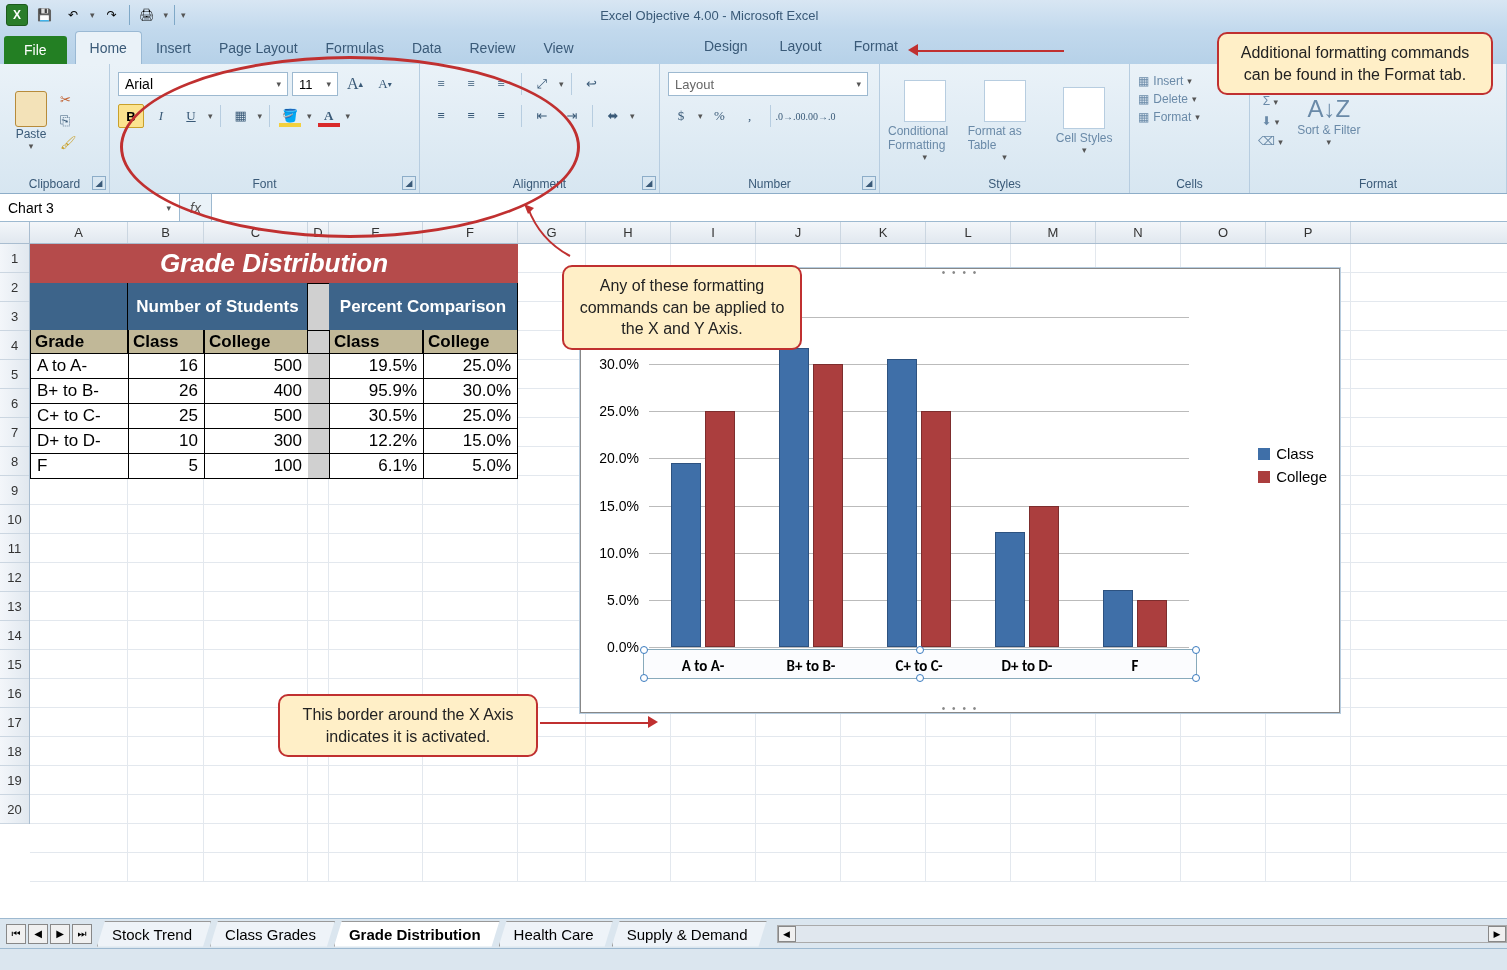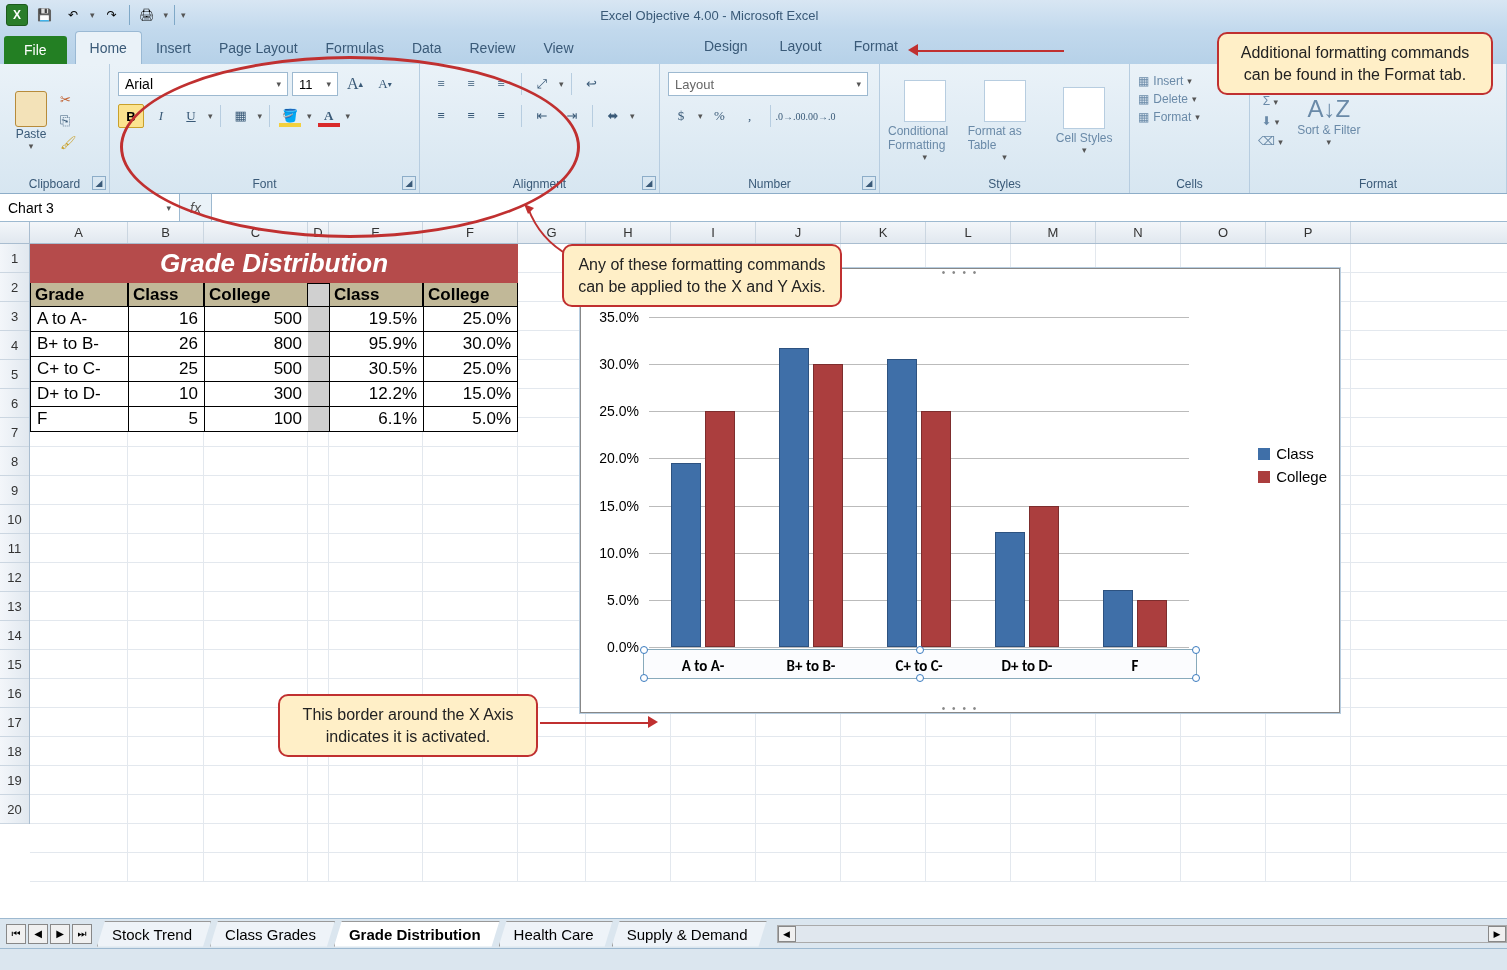--- a/index.html
+++ b/index.html
@@ -749,41 +749,51 @@
         <div class="glcell" style="width: 85px;"></div>
         <div class="glcell" style="width: 85px;"></div>
         <div class="glcell" style="width: 85px;"></div>
         <div class="glcell" style="width: 85px;"></div>
         <div class="glcell" style="width: 85px;"></div>
       </div>
     </div>
 
   <div class="datatbl">
     <div class="title-row">Grade Distribution</div>
+    <div class="hdr-row">
+      <div class="hdr-cell" style="width:98px;background:#3d648a"></div>
+      <div class="hdr-cell" style="width:180px">
+          <span>Number of Students</span>
+        </div>
+      <div class="gap-col" style="border-top:1px solid #000;border-bottom:none"></div>
+      <div class="hdr-cell" style="width:189px;border-right:1px solid #000">
+          <span>Percent Comparison</span>
+        </div>
+    </div>
     <div class="subhdr-row" id="subhdr">
         <div class="sh" style="width: 98px;">Grade</div>
         <div class="sh" style="width: 76px;">Class</div>
         <div class="sh" style="width: 104px;">College</div>
         <div class="gap-col" style="border-top: 1px solid rgb(0, 0, 0);"></div>
         <div class="sh" style="width: 94px;">Class</div>
         <div class="sh" style="width: 95px; border-right: 1px solid rgb(0, 0, 0);">College</div>
       </div>
     <div id="datarows">
         <div class="data-row ">
           <div class="dc" style="width: 98px;">A to A-</div>
           <div class="dc num" style="width: 76px;">16</div>
           <div class="dc num" style="width: 104px;">500</div>
           <div class="gap-col"></div>
           <div class="dc num" style="width: 94px;">19.5%</div>
           <div class="dc num last" style="width: 95px;">25.0%</div>
         </div>
         <div class="data-row ">
           <div class="dc" style="width: 98px;">B+ to B-</div>
           <div class="dc num" style="width: 76px;">26</div>
-          <div class="dc num" style="width: 104px;">800</div>
+          <div class="dc num" style="width: 104px;">400</div>
           <div class="gap-col"></div>
           <div class="dc num" style="width: 94px;">95.9%</div>
           <div class="dc num last" style="width: 95px;">30.0%</div>
         </div>
         <div class="data-row ">
           <div class="dc" style="width: 98px;">C+ to C-</div>
           <div class="dc num" style="width: 76px;">25</div>
           <div class="dc num" style="width: 104px;">500</div>
           <div class="gap-col"></div>
           <div class="dc num" style="width: 94px;">30.5%</div>
@@ -866,21 +876,21 @@
     <div class="chart-dots-bot">• • • •</div>
   </div>
 </div>
 
 <div class="red-oval" style="left:120px; top:56px; width:460px; height:182px;"></div>
 
 <div class="callout" style="right:14px; top:32px; width:276px">Additional formatting commands can be found in the Format tab.</div>
 <div class="arrow-line" style="left:916px; top:50px; width:148px;"></div>
 <div class="arrow-head" style="left:908px; top:44px; border-top:6px solid transparent;border-bottom:6px solid transparent;border-right:10px solid #c03030;"></div>
 
-<div class="callout" style="left:562px; top:244px; width:280px">Any of these formatting commands can be applied to the X and Y Axis.</div>
+<div class="callout" style="left:562px; top:265px; width:240px">Any of these formatting commands can be applied to the X and Y Axis.</div>
 <svg style="position:absolute;left:520px;top:200px;width:60px;height:60px;z-index:49">
     <path d="M50 56 Q 20 40 8 8" stroke="#c03030" stroke-width="2" fill="none"></path>
     <polygon points="4,4 14,8 8,14" fill="#c03030"></polygon>
   </svg>
 
 <div class="callout" style="left:278px; top:694px; width:260px">This border around the X Axis indicates it is activated.</div>
 <div class="arrow-line" style="left:540px; top:722px; width:108px;"></div>
 <div class="arrow-head" style="left:648px; top:716px; border-top:6px solid transparent;border-bottom:6px solid transparent;border-left:10px solid #c03030;"></div>
 
 <div class="sheettabs">

